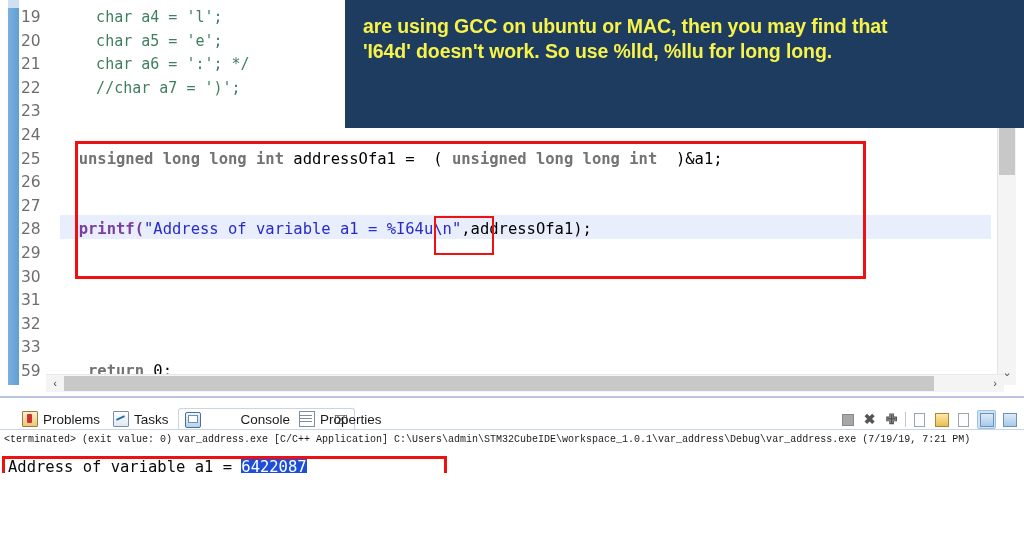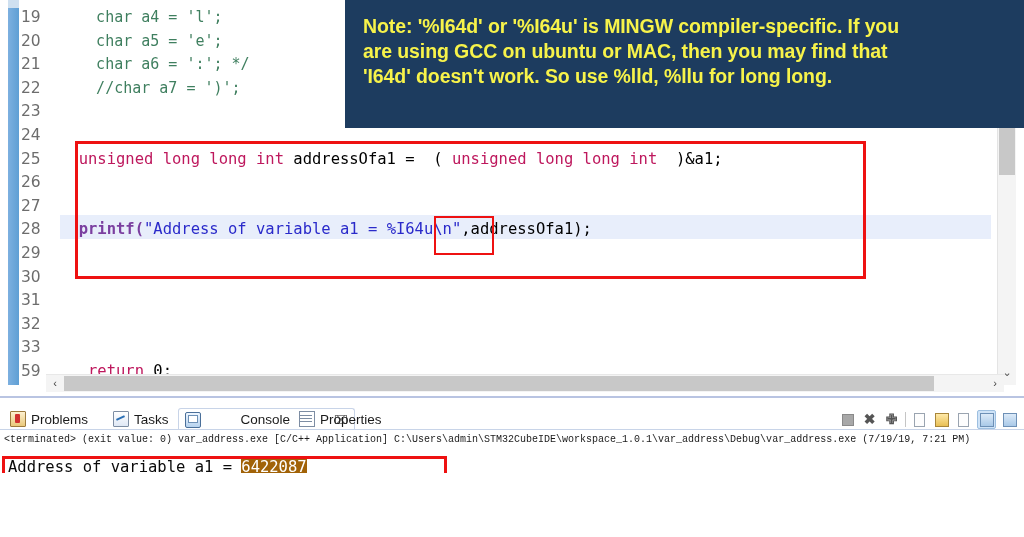--- a/index.html
+++ b/index.html
@@ -74,21 +74,21 @@
     font-size: 15px;
     color: #2e7d78;
   }
   .hl-row {
     position: absolute;
     left: 60px;
     right: 33px;
     height: 23.6px;
     background: #e8eefb;
   }
-  .kw { color: #be185d; font-weight: normal; }
+  .kw { color: #737373; font-weight: bold; }
   .kw2 { color: #7b3fa0; font-weight: bold; }
   .str { color: #2a2aca; }
   .cmt { color: #3f7f5f; }
   .plain { color: #000000; }
 
   
   .redbox {
     position: absolute;
     border: 3px solid #ee1111;
     box-sizing: border-box;
@@ -335,21 +335,21 @@
   }
   .console-out {
     position: absolute;
     left: 8px; top: 60px;
     font-family: "DejaVu Sans Mono", monospace;
     font-size: 15.5px;
     color: #0a0a0a;
     white-space: pre;
   }
   .sel-hl {
-    background: #a16207;
+    background: #1d4ed8;
     color: #ffffff;
   }
 </style>
 </head>
 <body>
 
 <div id="screen">
 
   <div class="editor">
 
@@ -406,29 +406,28 @@
     </div>
 
     <div class="hscroll">
       <div class="harrow left">‹</div>
       <div class="hthumb"></div>
       <div class="harrow right">›</div>
     </div>
   </div>
 
   <div class="note-overlay">
-    <div class="note-text">Note: '%I64d' or '%I64u' is MINGW compiler-specific. If you</div>
     <div class="note-text">are using GCC on ubuntu or MAC, then you may find that</div>
     <div class="note-text">'I64d' doesn't work. So use %lld, %llu for long long.</div>
   </div>
 
   <div class="panel">
 
     <div class="tabbar" id="tabbar">
-        <div class="tab" style="left: 4px; text-align: right;">
+        <div class="tab" style="left: 16px; text-align: right;">
           <span class="tico ico-problems"></span>
           <span>Problems</span>
         </div>
         <div class="tab" style="left: 107px;">
           <span class="tico ico-tasks"></span>
           <span>Tasks</span>
         </div>
         <div class="tab active" style="left: 177.547px; gap: 40px;">
           <span class="tico ico-console"></span>
           <span>Console</span>

